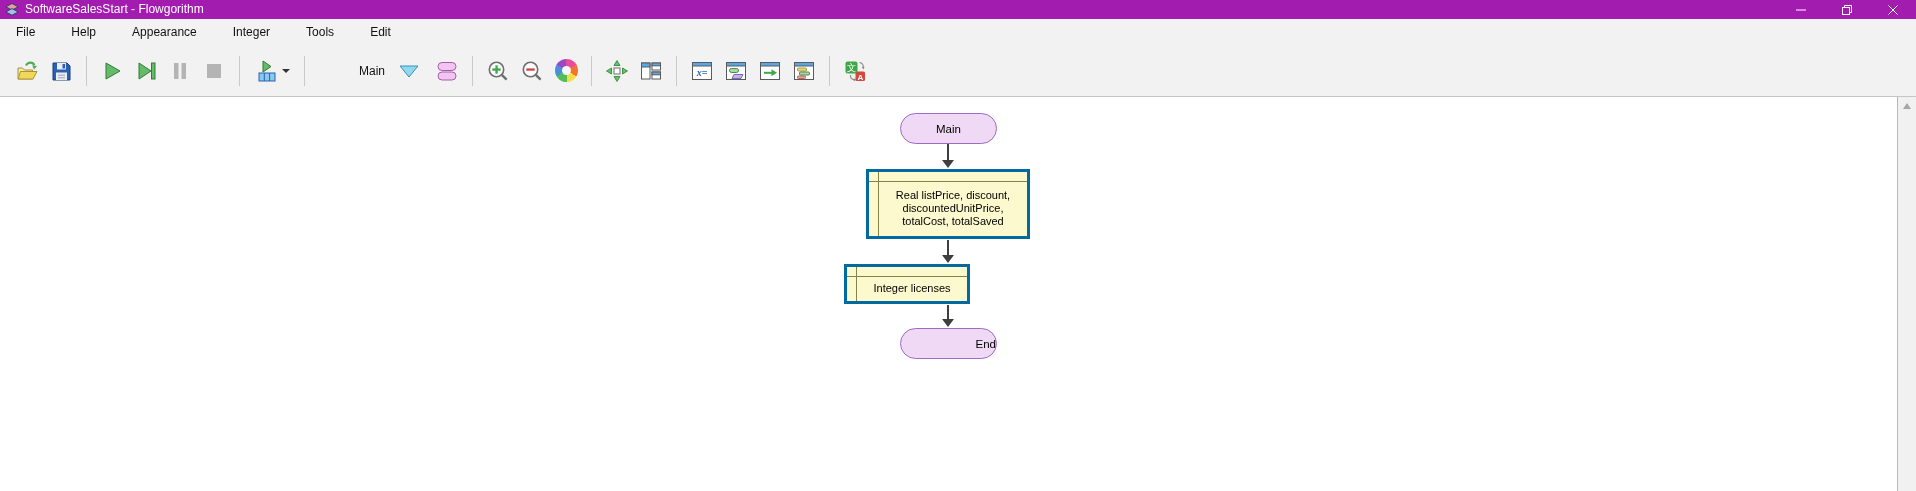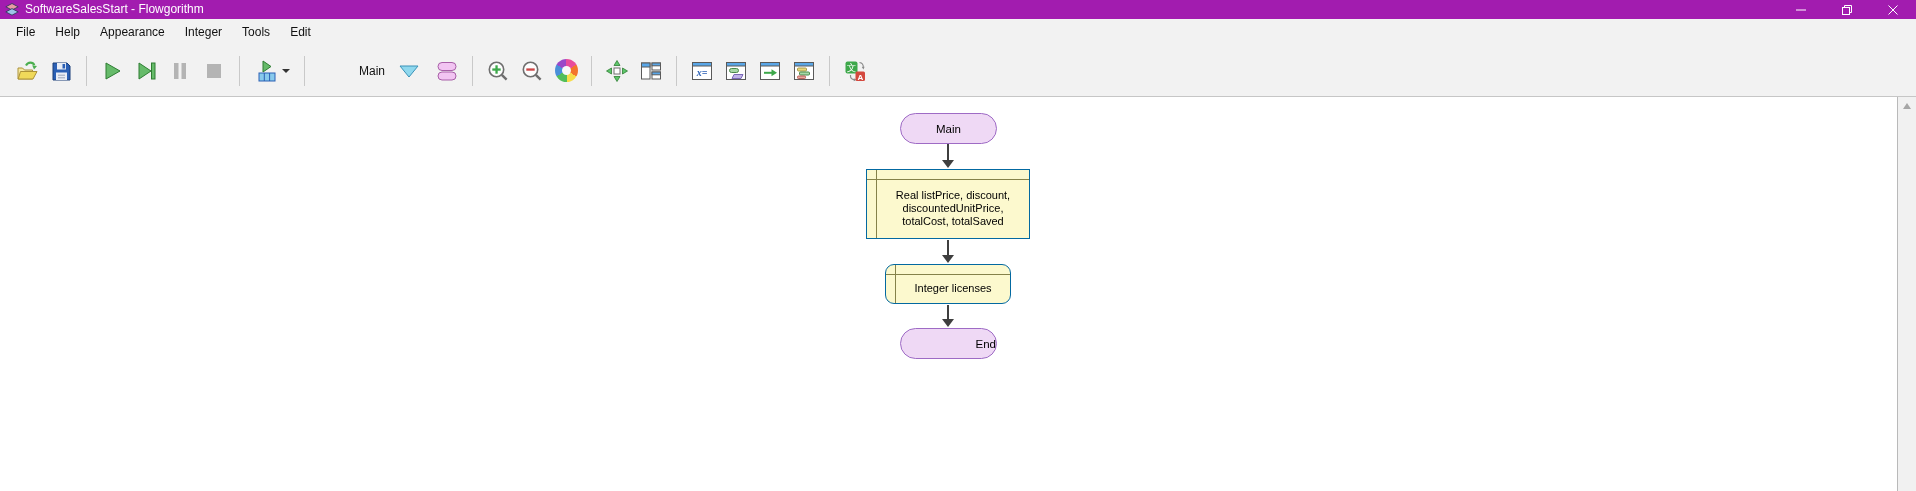--- a/index.html
+++ b/index.html
@@ -12,21 +12,21 @@
     color: #FFFFFF; font-size: 12px;
   }
   .app-icon { width: 14px; height: 13px; margin: 0 6px 0 5px; flex: 0 0 auto; }
   .title-text { line-height: 19px; }
   .title-controls { margin-left: auto; display: flex; height: 19px; }
   .tc-btn { width: 46px; height: 19px; display: flex; align-items: center; justify-content: center; }
 
   
   .menubar {
     height: 26px; background: #F2F2F2; display: flex; align-items: center;
-    padding-left: 6px; font-size: 12px; color: #111;
+    padding-left: 6px; font-size: 12px; color: #111; gap: 16px;
   }
   .menu-item { padding: 5px 10px; }
 
   
   .toolbar {
     height: 51px; background: #F2F2F2; display: flex; align-items: center;
     padding-left: 10px;
   }
   .tb-btn {
     width: 34px; height: 40px; display: flex; align-items: center;
@@ -69,32 +69,32 @@
   .terminal {
     position: absolute; width: 97px; height: 31px; background: #EFD9F5;
     border: 1.5px solid #9E6BC5; border-radius: 16px;
     display: flex; align-items: center; justify-content: center;
     font-size: 11.5px; color: #000;
   }
   .node-main { left: 900px; top: 16px; }
   .node-end  { left: 900px; top: 231px; justify-content: flex-end; }
 
   .declare {
-    position: absolute; background: #FCF9CE; border: 1px solid #0369a1;
+    position: absolute; background: #FCF9CE; border: 3px solid #0369a1;
     font-size: 11px; color: #000;
   }
   .declare .vline { position: absolute; left: 9px; top: 0; bottom: 0; width: 1px; background: #85824A; }
   .declare .hline { position: absolute; top: 9px; left: 0; right: 0; height: 1px; background: #85824A; }
   .declare .txt {
     position: absolute; left: 10px; right: 0; top: 9px; bottom: 0;
     display: flex; align-items: center; justify-content: center;
     text-align: center; line-height: 13px; padding: 0 5px;
   }
   .decl-1 { left: 866px; top: 72px; width: 164px; height: 70px; }
-  .decl-2 { left: 885px; top: 167px; width: 126px; height: 40px; border-radius: 9px; }
+  .decl-2 { left: 844px; top: 167px; width: 126px; height: 40px; }
 
   .arrow { position: absolute; width: 12px; }
   .arrow .shaft { position: absolute; left: 5px; top: 0; bottom: 7px; width: 2px; background: #3F3F3F; }
   .arrow .head {
     position: absolute; left: 0; bottom: 0; width: 0; height: 0;
     border-left: 6px solid transparent; border-right: 6px solid transparent;
     border-top: 8px solid #3F3F3F;
   }
   .arrow-1 { left: 942px; top: 47px; height: 24px; }
   .arrow-2 { left: 942px; top: 143px; height: 23px; }

